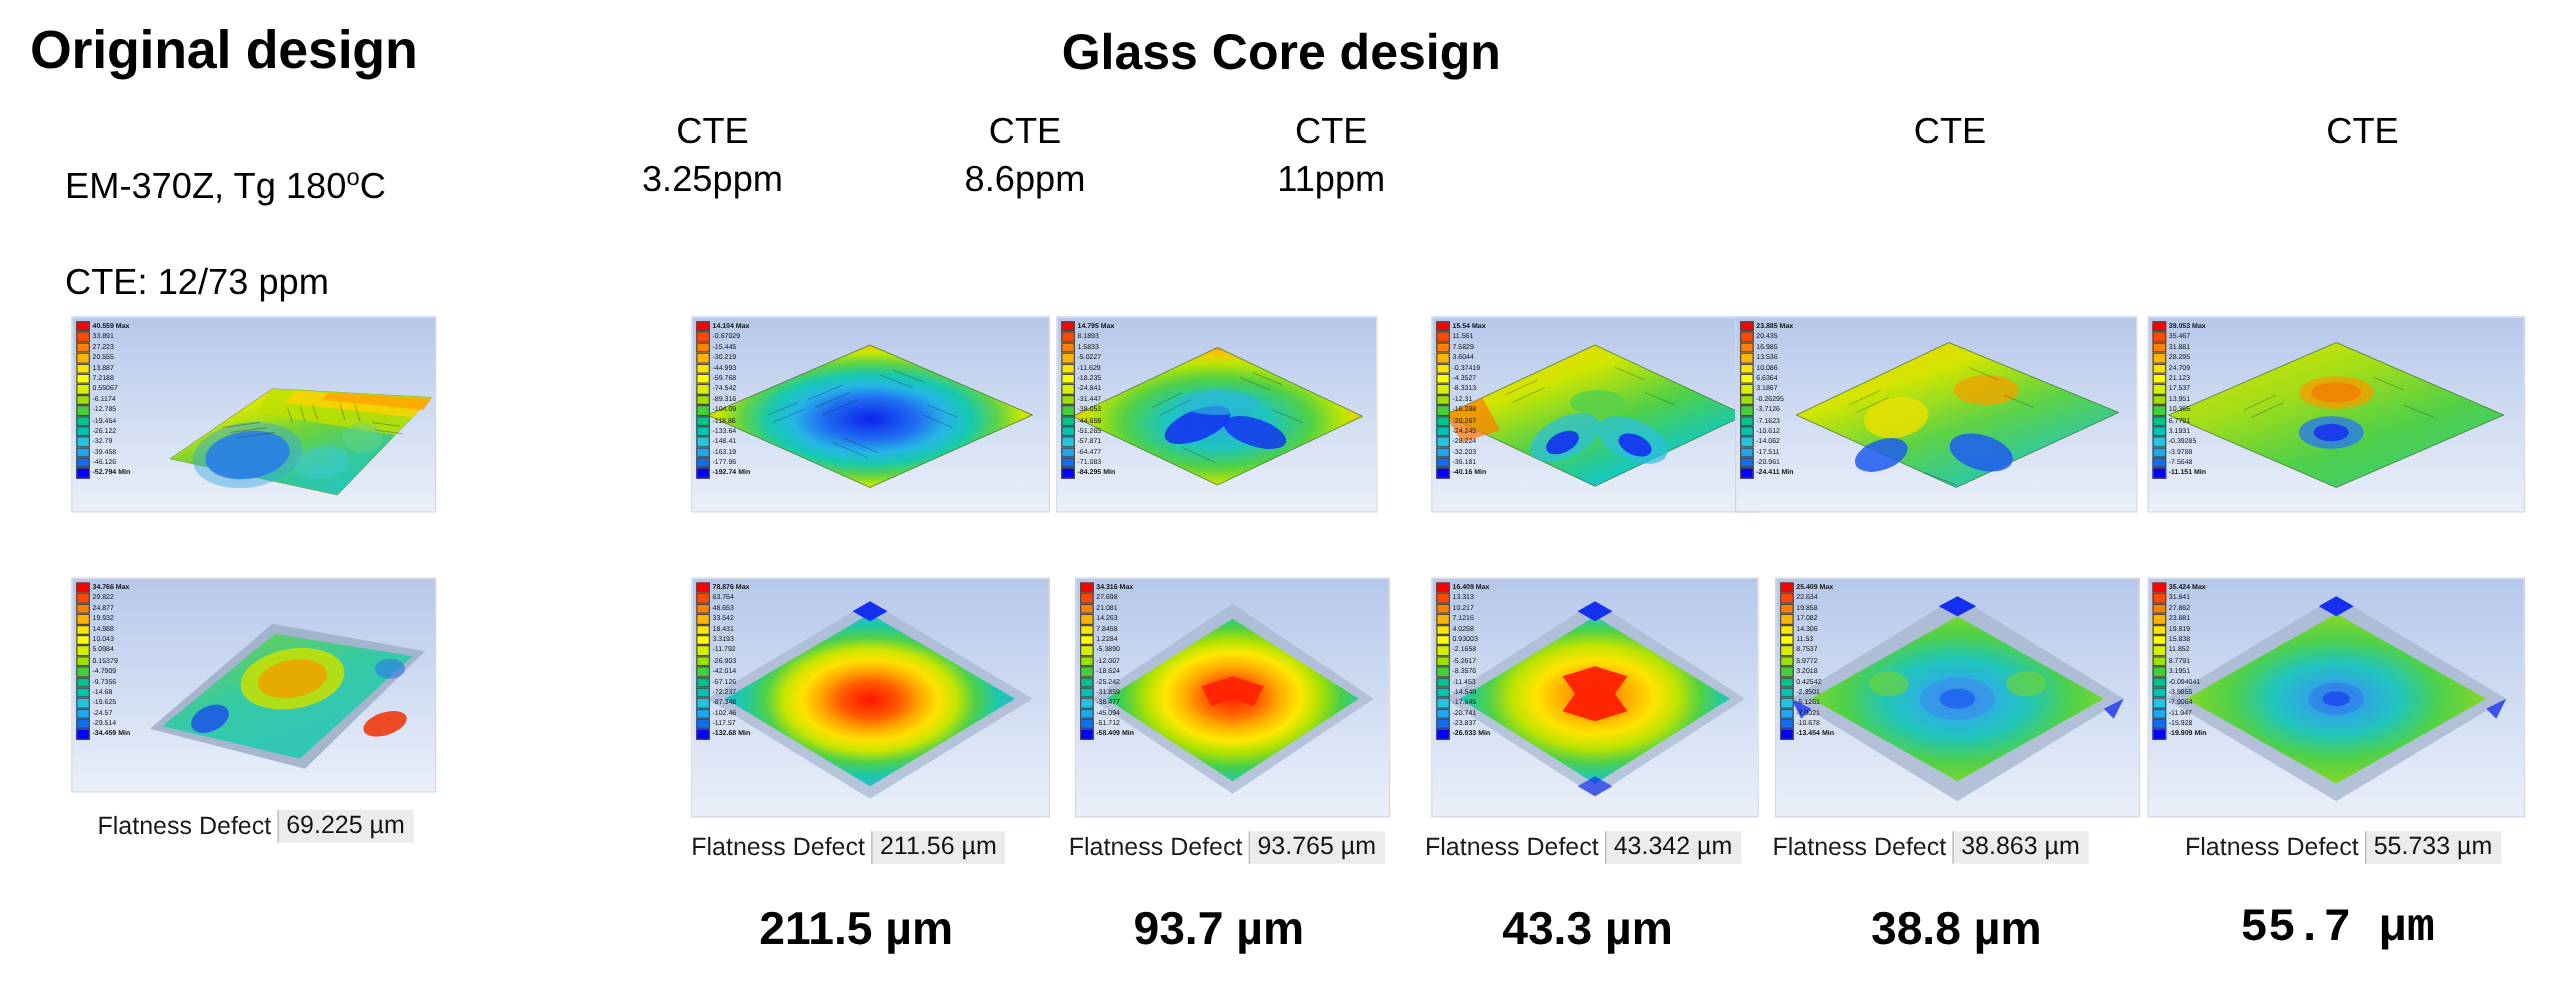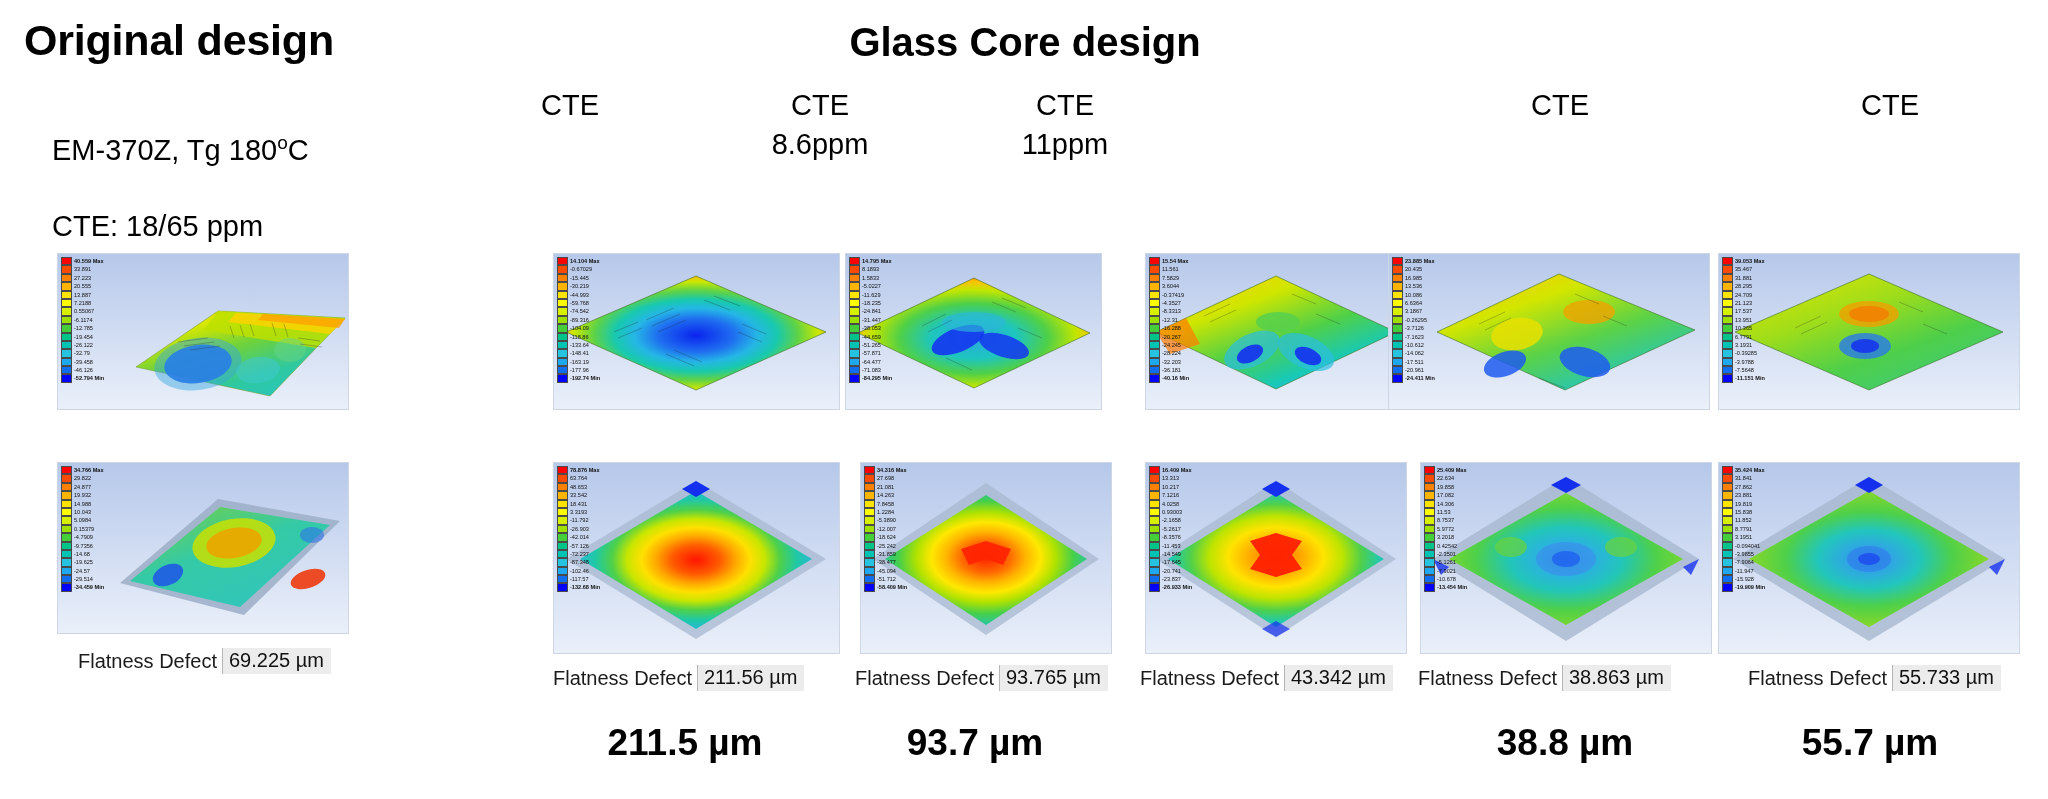--- a/index.html
+++ b/index.html
@@ -83,25 +83,26 @@
 <body>
 
 <div class="slide">
 
   <div class="h-original">Original design</div>
 
   <div class="h-glass">Glass Core design</div>
 
   <div class="orig-sub">
     <span>EM-370Z, Tg 180</span><span class="sup">o</span><span>C</span><br>
-    <span>CTE: 18/65 ppm</span>
+    <span>CTE: 12/73 ppm</span>
   </div>
 
   <div class="cte-cap" style="left:455px;">
     <span class="l1">CTE</span>
+    <span class="l2">3.25ppm</span>
   </div>
   <div class="cte-cap" style="left:705px;">
     <span class="l1">CTE</span>
     <span class="l2">8.6ppm</span>
   </div>
   <div class="cte-cap" style="left:950px;">
     <span class="l1">CTE</span>
     <span class="l2">11ppm</span>
   </div>
   <div class="cte-cap" style="left:1445px;">
@@ -923,16 +924,17 @@
     <span class="lbl">Flatness Defect</span>
     <span class="val">38.863 µm</span>
   </div>
   <div class="flat" style="left:1748px;top:665px;">
     <span class="lbl">Flatness Defect</span>
     <span class="val">55.733 µm</span>
   </div>
 
   <div class="warp" style="left:540px;width:290px;">211.5 µm</div>
   <div class="warp" style="left:840px;width:270px;">93.7 µm</div>
+  <div class="warp" style="left:1135px;width:270px;">43.3 µm</div>
   <div class="warp" style="left:1420px;width:290px;">38.8 µm</div>
-  <div class="warp" style="left:1725px;width:290px;">55.7 µm</div>
+  <div class="warp" style="left:1725px;width:290px;font-family:Liberation Mono, monospace;">55.7 µm</div>
 
 </div>
 
 </body></html>

